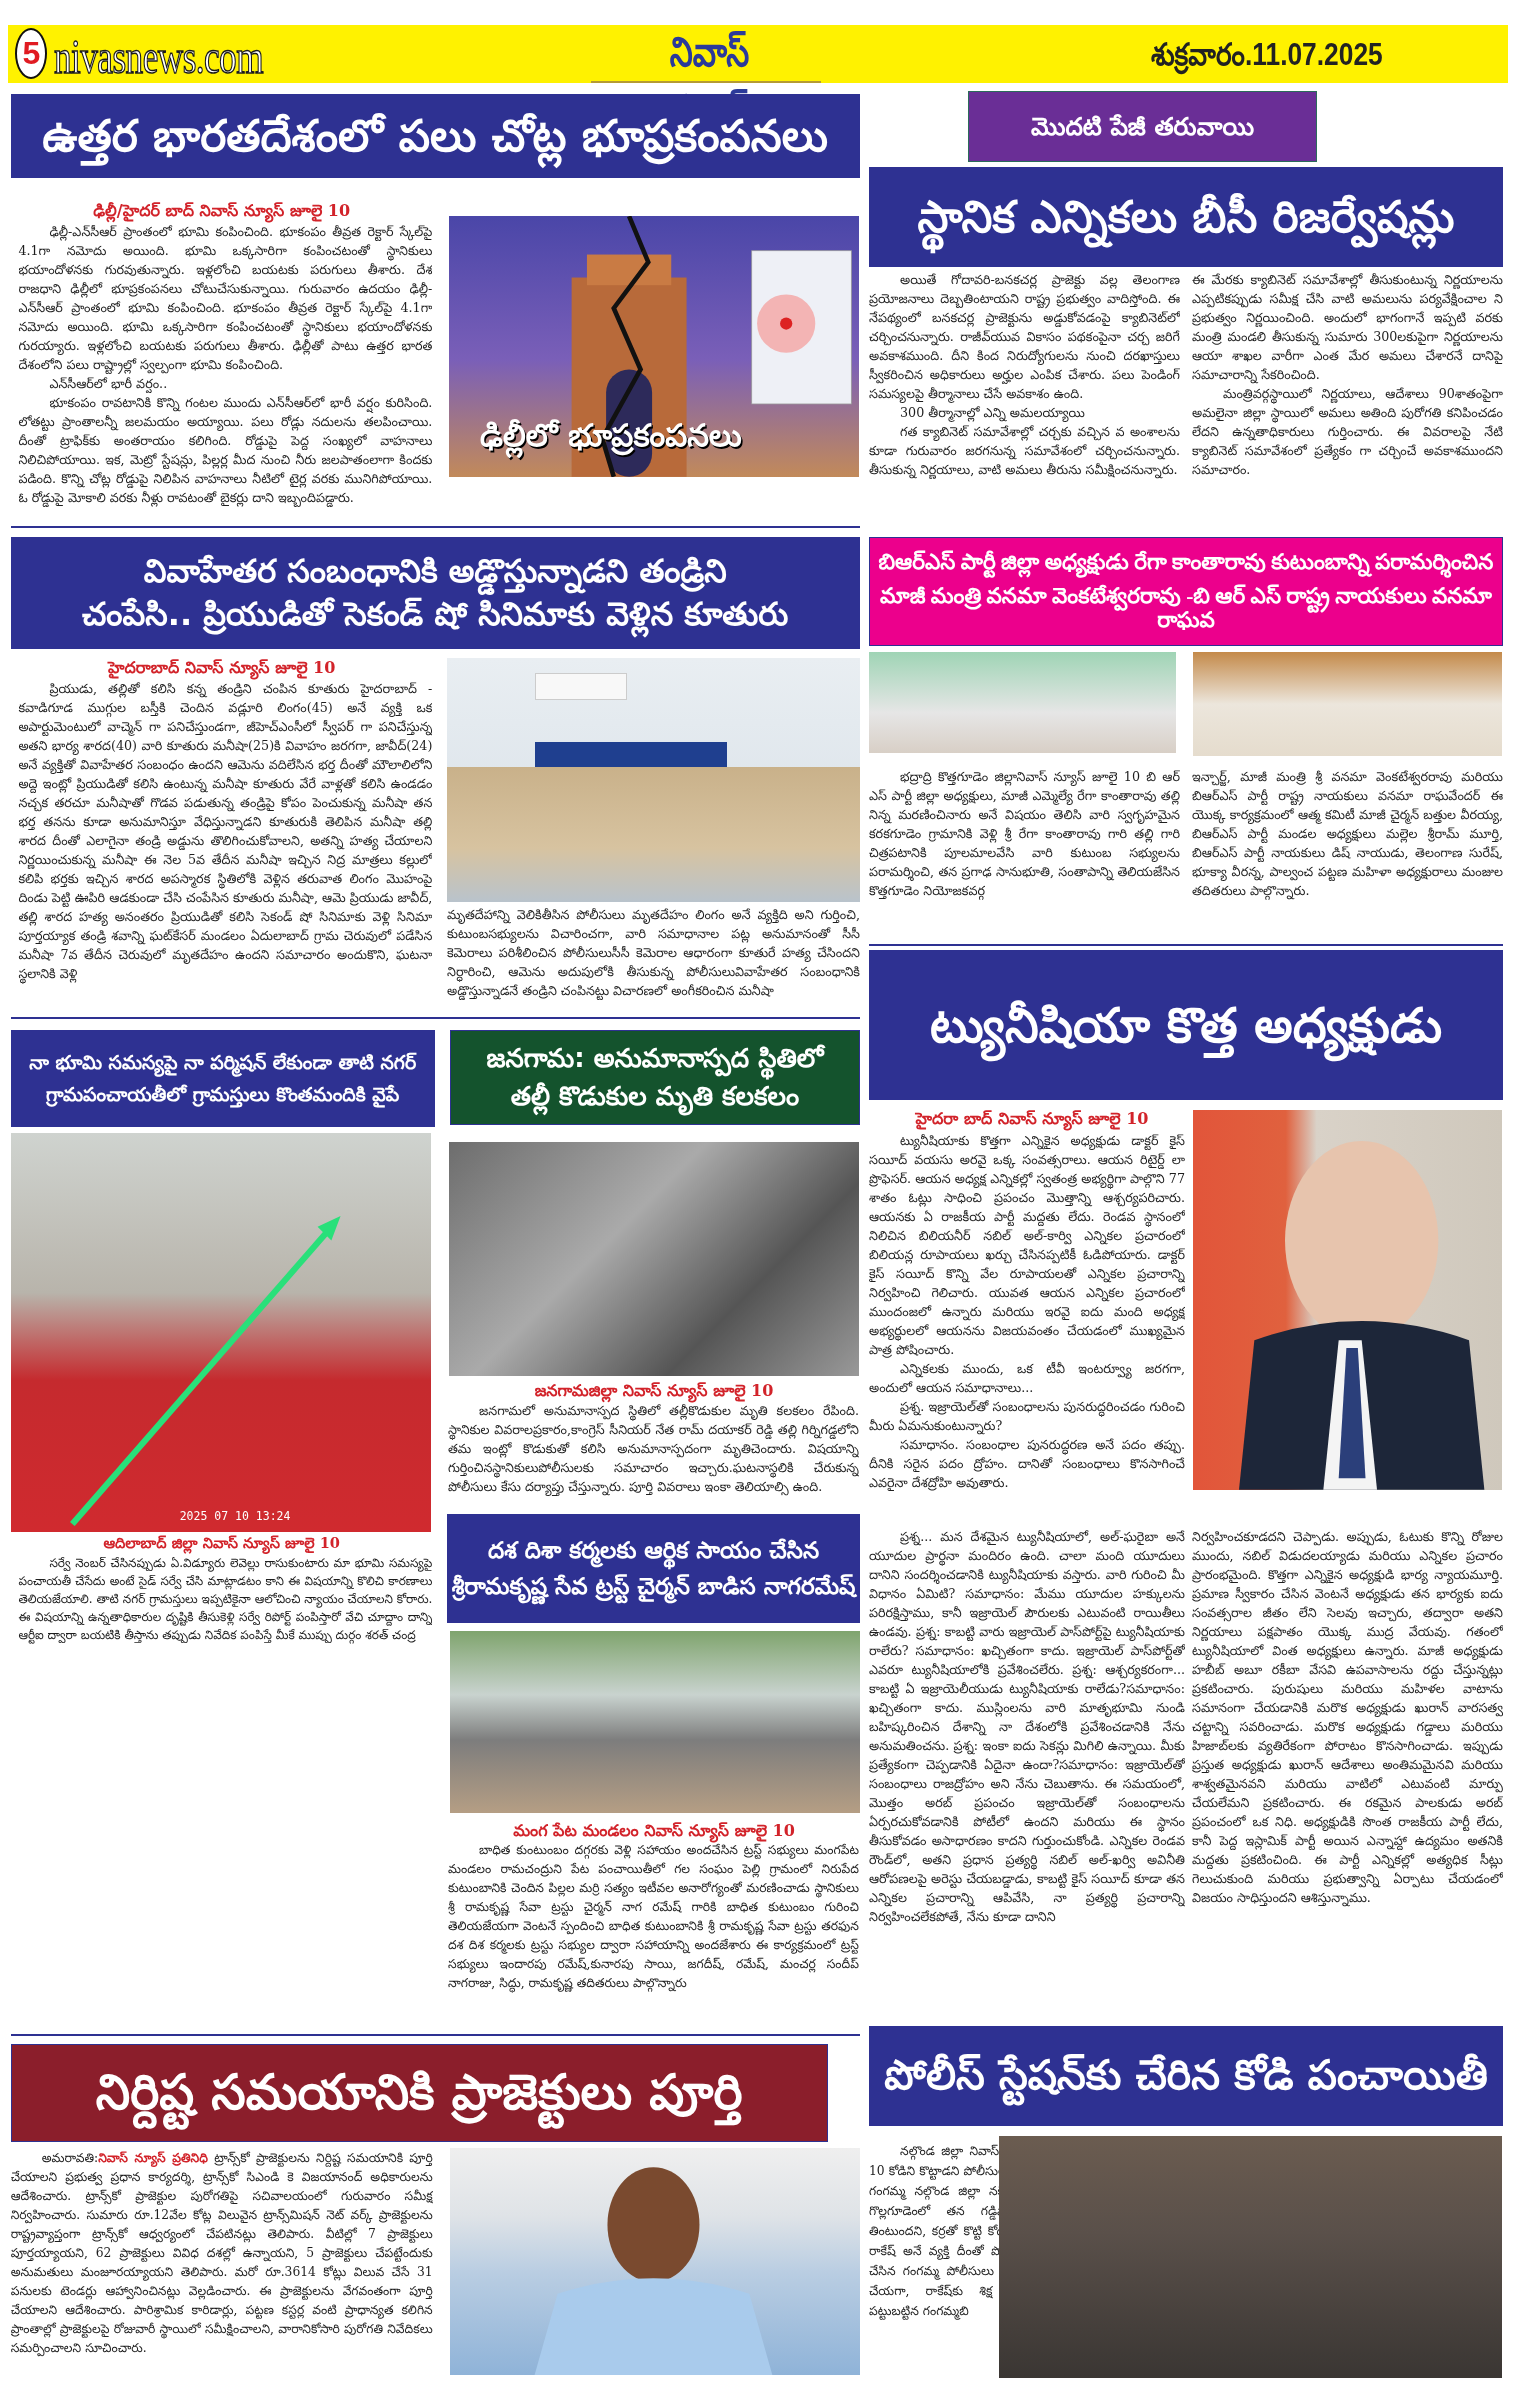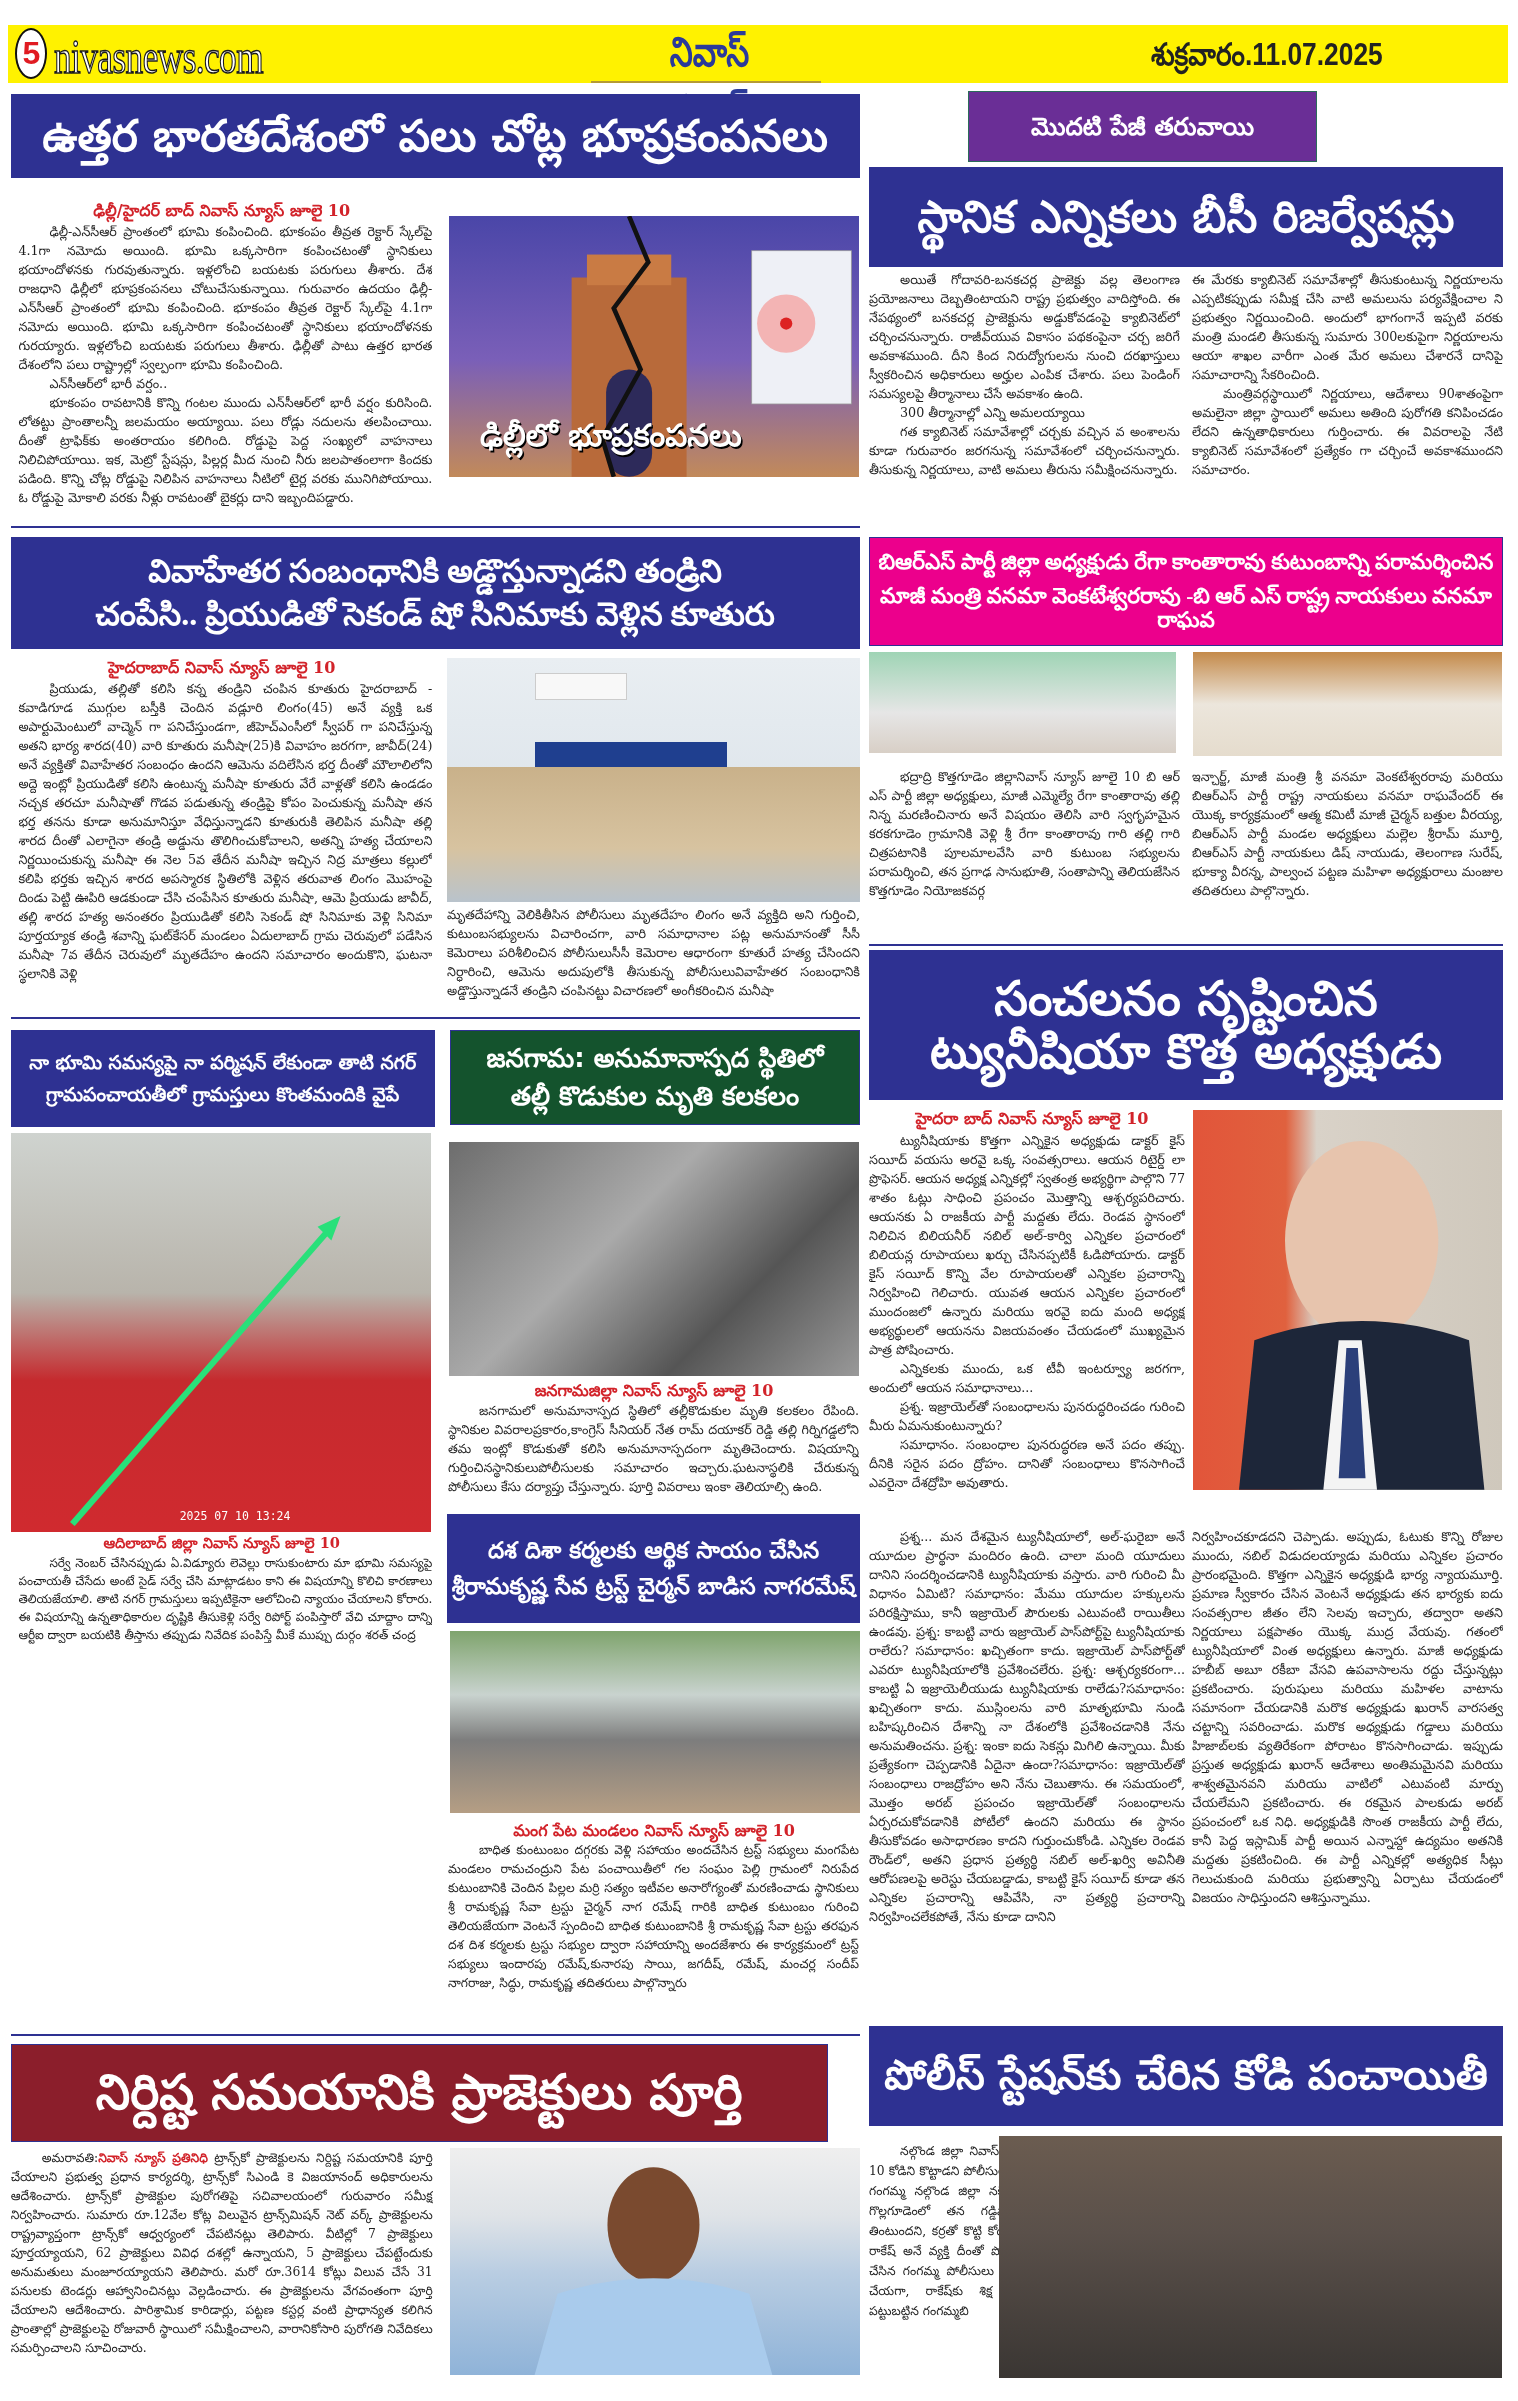--- a/index.html
+++ b/index.html
@@ -68,21 +68,21 @@
   <p class="body-text" style="margin:0;">అయితే గోదావరి-బనకచర్ల ప్రాజెక్టు వల్ల తెలంగాణ ప్రయోజనాలు దెబ్బతింటాయని రాష్ట్ర ప్రభుత్వం వాదిస్తోంది. ఈ నేపథ్యంలో బనకచర్ల ప్రాజెక్టును అడ్డుకోవడంపై క్యాబినెట్‌లో చర్చించనున్నారు. రాజీవ్‌యువ వికాసం పథకంపైనా చర్చ జరిగే అవకాశముంది. దీని కింద నిరుద్యోగులను నుంచి దరఖాస్తులు స్వీకరించిన అధికారులు అర్హుల ఎంపిక చేశారు. పలు పెండింగ్ సమస్యలపై తీర్మానాలు చేసే అవకాశం ఉంది.</p>
   <p class="body-text" style="margin:0;">300 తీర్మానాల్లో ఎన్ని అమలయ్యాయి</p>
   <p class="body-text" style="margin:0;">గత క్యాబినెట్ సమావేశాల్లో చర్చకు వచ్చిన వ అంశాలను కూడా గురువారం జరగనున్న సమావేశంలో చర్చించనున్నారు. తీసుకున్న నిర్ణయాలు, వాటి అమలు తీరును సమీక్షించనున్నారు.</p>
 </div>
 <div class="abs" style="left:1192px;top:270px;width:311px;height:253px;overflow:hidden;">
   <p class="body-text" style="margin:0;text-indent:0;">ఈ మేరకు క్యాబినెట్ సమావేశాల్లో తీసుకుంటున్న నిర్ణయాలను ఎప్పటికప్పుడు సమీక్ష చేసి వాటి అమలును పర్యవేక్షించాల ని ప్రభుత్వం నిర్ణయించింది. అందులో భాగంగానే ఇప్పటి వరకు మంత్రి మండలి తీసుకున్న సుమారు 300లకుపైగా నిర్ణయాలను ఆయా శాఖల వారీగా ఎంత మేర అమలు చేశారనే దానిపై సమాచారాన్ని సేకరించింది.</p>
   <p class="body-text" style="margin:0;">మంత్రివర్గస్థాయిలో నిర్ణయాలు, ఆదేశాలు 90శాతంపైగా అమలైనా జిల్లా స్థాయిలో అమలు అతింది పురోగతి కనిపించడం లేదని ఉన్నతాధికారులు గుర్తించారు. ఈ వివరాలపై నేటి క్యాబినెట్ సమావేశంలో ప్రత్యేకం గా చర్చించే అవకాశముందని సమాచారం.</p>
 </div>
 
 <div class="abs rule" style="left:10.7px;top:526px;width:849px;"></div>
-<div class="abs banner navy" style="left:10.7px;top:537px;width:849px;height:112px;font-size:32px;flex-direction:column;font-family:Liberation Serif, serif;">
+<div class="abs banner navy" style="left:10.7px;top:537px;width:849px;height:112px;font-size:32px;flex-direction:column;">
   <div>వివాహేతర సంబంధానికి అడ్డొస్తున్నాడని తండ్రిని</div>
   <div style="margin-top:7.7px;">చంపేసి.. ప్రియుడితో సెకండ్ షో సినిమాకు వెళ్లిన కూతురు</div>
 </div>
 <div class="abs dateline" style="left:10.7px;top:658px;width:422px;">హైదరాబాద్ నివాస్ న్యూస్ జూలై 10</div>
 <p class="abs body-text" style="left:18.4px;top:679px;width:414px;height:330px;margin:0;">ప్రియుడు, తల్లితో కలిసి కన్న తండ్రిని చంపిన కూతురు హైదరాబాద్ - కవాడిగూడ ముగ్గుల బస్తీకి చెందిన వడ్లూరి లింగం(45) అనే వ్యక్తి ఒక అపార్టుమెంటులో వాచ్మెన్ గా పనిచేస్తుండగా, జీహెచ్ఎంసీలో స్వీపర్ గా పనిచేస్తున్న అతని భార్య శారద(40) వారి కూతురు మనీషా(25)కి వివాహం జరగగా, జావీద్(24) అనే వ్యక్తితో వివాహేతర సంబంధం ఉందని ఆమెను వదిలేసిన భర్త దీంతో మౌలాలిలోని అద్దె ఇంట్లో ప్రియుడితో కలిసి ఉంటున్న మనీషా కూతురు వేరే వాళ్లతో కలిసి ఉండడం నచ్చక తరచూ మనీషాతో గొడవ పడుతున్న తండ్రిపై కోపం పెంచుకున్న మనీషా తన భర్త తనను కూడా అనుమానిస్తూ వేధిస్తున్నాడని కూతురుకి తెలిపిన మనీషా తల్లి శారద దీంతో ఎలాగైనా తండ్రి అడ్డును తొలిగించుకోవాలని, అతన్ని హత్య చేయాలని నిర్ణయించుకున్న మనీషా ఈ నెల 5వ తేదీన మనీషా ఇచ్చిన నిద్ర మాత్రలు కల్లులో కలిపి భర్తకు ఇచ్చిన శారద అపస్మారక స్థితిలోకి వెళ్లిన తరువాత లింగం మొహంపై దిండు పెట్టి ఊపిరి ఆడకుండా చేసి చంపేసిన కూతురు మనీషా, ఆమె ప్రియుడు జావీద్, తల్లి శారద హత్య అనంతరం ప్రియుడితో కలిసి సెకండ్ షో సినిమాకు వెళ్లి సినిమా పూర్తయ్యాక తండ్రి శవాన్ని ఘట్‌కేసర్ మండలం ఏదులాబాద్ గ్రామ చెరువులో పడేసిన మనీషా 7వ తేదీన చెరువులో మృతదేహం ఉందని సమాచారం అందుకొని, ఘటనా స్థలానికి వెళ్లి</p>
 <div class="abs photo" style="left:447px;top:658px;width:413px;height:129px;background:linear-gradient(180deg,#e9eef2 0%,#dfe6ec 100%);">
   <div class="abs" style="left:88px;top:15.3px;width:92px;height:27px;background:#f8f8f8;border:0.8px solid #ccc;"></div>
   <div class="abs" style="left:88px;top:84px;width:192px;height:46px;background:#1f3f8f;color:#fff;font:bold 14px 'Liberation Sans',sans-serif;text-align:center;padding-top:21.5px;">GHATKESAR</div>
 </div>
 <div class="abs photo" style="left:447px;top:767px;width:413px;height:135px;background:linear-gradient(180deg,#c9b18a 0%,#d7c3a0 60%,#b9c3cc 100%);"></div>
@@ -92,21 +92,20 @@
   <div>బిఆర్ఎస్ పార్టీ జిల్లా అధ్యక్షుడు రేగా కాంతారావు కుటుంబాన్ని పరామర్శించిన</div>
   <div style="margin-top:10.7px;">మాజీ మంత్రి వనమా వెంకటేశ్వరరావు -బి ఆర్ ఎస్ రాష్ట్ర నాయకులు వనమా రాఘవ</div>
 </div>
 <div class="abs photo" style="left:869px;top:652px;width:307px;height:101px;background:linear-gradient(180deg,#9fd4b5 0%,#e6e6e6 60%,#d8cfc6 100%);"></div>
 <div class="abs photo" style="left:1193px;top:652px;width:309px;height:104px;background:linear-gradient(180deg,#c48a4a 0%,#ece6dc 50%,#e5dccd 100%);"></div>
 <p class="abs body-text" style="left:869px;top:767px;width:311px;height:161px;margin:0;">భద్రాద్రి కొత్తగూడెం జిల్లానివాస్ న్యూస్ జూలై 10 బి ఆర్ ఎస్ పార్టీ జిల్లా అధ్యక్షులు, మాజీ ఎమ్మెల్యే రేగా కాంతారావు తల్లి నిన్న మరణించినారు అనే విషయం తెలిసి వారి స్వగృహమైన కరకగూడెం గ్రామానికి వెళ్లి శ్రీ రేగా కాంతారావు గారి తల్లి గారి చిత్రపటానికి పూలమాలవేసి వారి కుటుంబ సభ్యులను పరామర్శించి, తన ప్రగాఢ సానుభూతి, సంతాపాన్ని తెలియజేసిన కొత్తగూడెం నియోజకవర్గ</p>
 <p class="abs body-text" style="left:1192px;top:767px;width:311px;height:161px;margin:0;text-indent:0;">ఇన్చార్జ్, మాజీ మంత్రి శ్రీ వనమా వెంకటేశ్వరరావు మరియు బిఆర్ఎస్ పార్టీ రాష్ట్ర నాయకులు వనమా రాఘవేందర్ ఈ యొక్క కార్యక్రమంలో ఆత్మ కమిటీ మాజీ చైర్మన్ బత్తుల వీరయ్య, బిఆర్ఎస్ పార్టీ మండల అధ్యక్షులు మల్లెల శ్రీరామ్ మూర్తి, బిఆర్ఎస్ పార్టీ నాయకులు డిష్ నాయుడు, తెలంగాణ సురేష్, భూక్యా వీరన్న, పాల్వంచ పట్టణ మహిళా అధ్యక్షురాలు మంజుల తదితరులు పాల్గొన్నారు.</p>
 
 <div class="abs rule" style="left:869px;top:944px;width:634px;"></div>
 <div class="abs banner navy" style="left:869px;top:950px;width:634px;height:150px;font-size:48px;flex-direction:column;">
-  <div>సంచలనం సృష్టించిన</div>
   <div>ట్యునీషియా కొత్త అధ్యక్షుడు</div>
 </div>
 <div class="abs dateline" style="left:867px;top:1109px;width:330px;">హైదరా బాద్ నివాస్ న్యూస్ జూలై 10</div>
 <div class="abs" style="left:869px;top:1131px;width:316px;height:399px;overflow:hidden;">
   <p class="body-text" style="margin:0;">ట్యునీషియాకు కొత్తగా ఎన్నికైన అధ్యక్షుడు డాక్టర్ కైస్ సయీద్ వయసు అరవై ఒక్క సంవత్సరాలు. ఆయన రిటైర్డ్ లా ప్రొఫెసర్. ఆయన అధ్యక్ష ఎన్నికల్లో స్వతంత్ర అభ్యర్థిగా పాల్గొని 77 శాతం ఓట్లు సాధించి ప్రపంచం మొత్తాన్ని ఆశ్చర్యపరిచారు. ఆయనకు ఏ రాజకీయ పార్టీ మద్దతు లేదు. రెండవ స్థానంలో నిలిచిన బిలియనీర్ నబిల్ అల్-కార్వి ఎన్నికల ప్రచారంలో బిలియన్ల రూపాయలు ఖర్చు చేసినప్పటికీ ఓడిపోయారు. డాక్టర్ కైస్ సయీద్ కొన్ని వేల రూపాయలతో ఎన్నికల ప్రచారాన్ని నిర్వహించి గెలిచారు. యువత ఆయన ఎన్నికల ప్రచారంలో ముందంజలో ఉన్నారు మరియు ఇరవై ఐదు మంది అధ్యక్ష అభ్యర్థులలో ఆయనను విజయవంతం చేయడంలో ముఖ్యమైన పాత్ర పోషించారు.</p>
   <p class="body-text" style="margin:0;">ఎన్నికలకు ముందు, ఒక టీవీ ఇంటర్వ్యూ జరగగా, అందులో ఆయన సమాధానాలు...</p>
   <p class="body-text" style="margin:0;">ప్రశ్న. ఇజ్రాయెల్‌తో సంబంధాలను పునరుద్ధరించడం గురించి మీరు ఏమనుకుంటున్నారు?</p>
   <p class="body-text" style="margin:0;">సమాధానం. సంబంధాల పునరుద్ధరణ అనే పదం తప్పు. దీనికి సరైన పదం ద్రోహం. దానితో సంబంధాలు కొనసాగించే ఎవరైనా దేశద్రోహి అవుతారు.</p>
 </div>
 <div class="abs photo" style="left:1193px;top:1110px;width:309px;height:380px;background:linear-gradient(90deg,#e2553a 0%,#e0613e 30%,#d9d2c8 40%,#cfc8bc 100%);">

